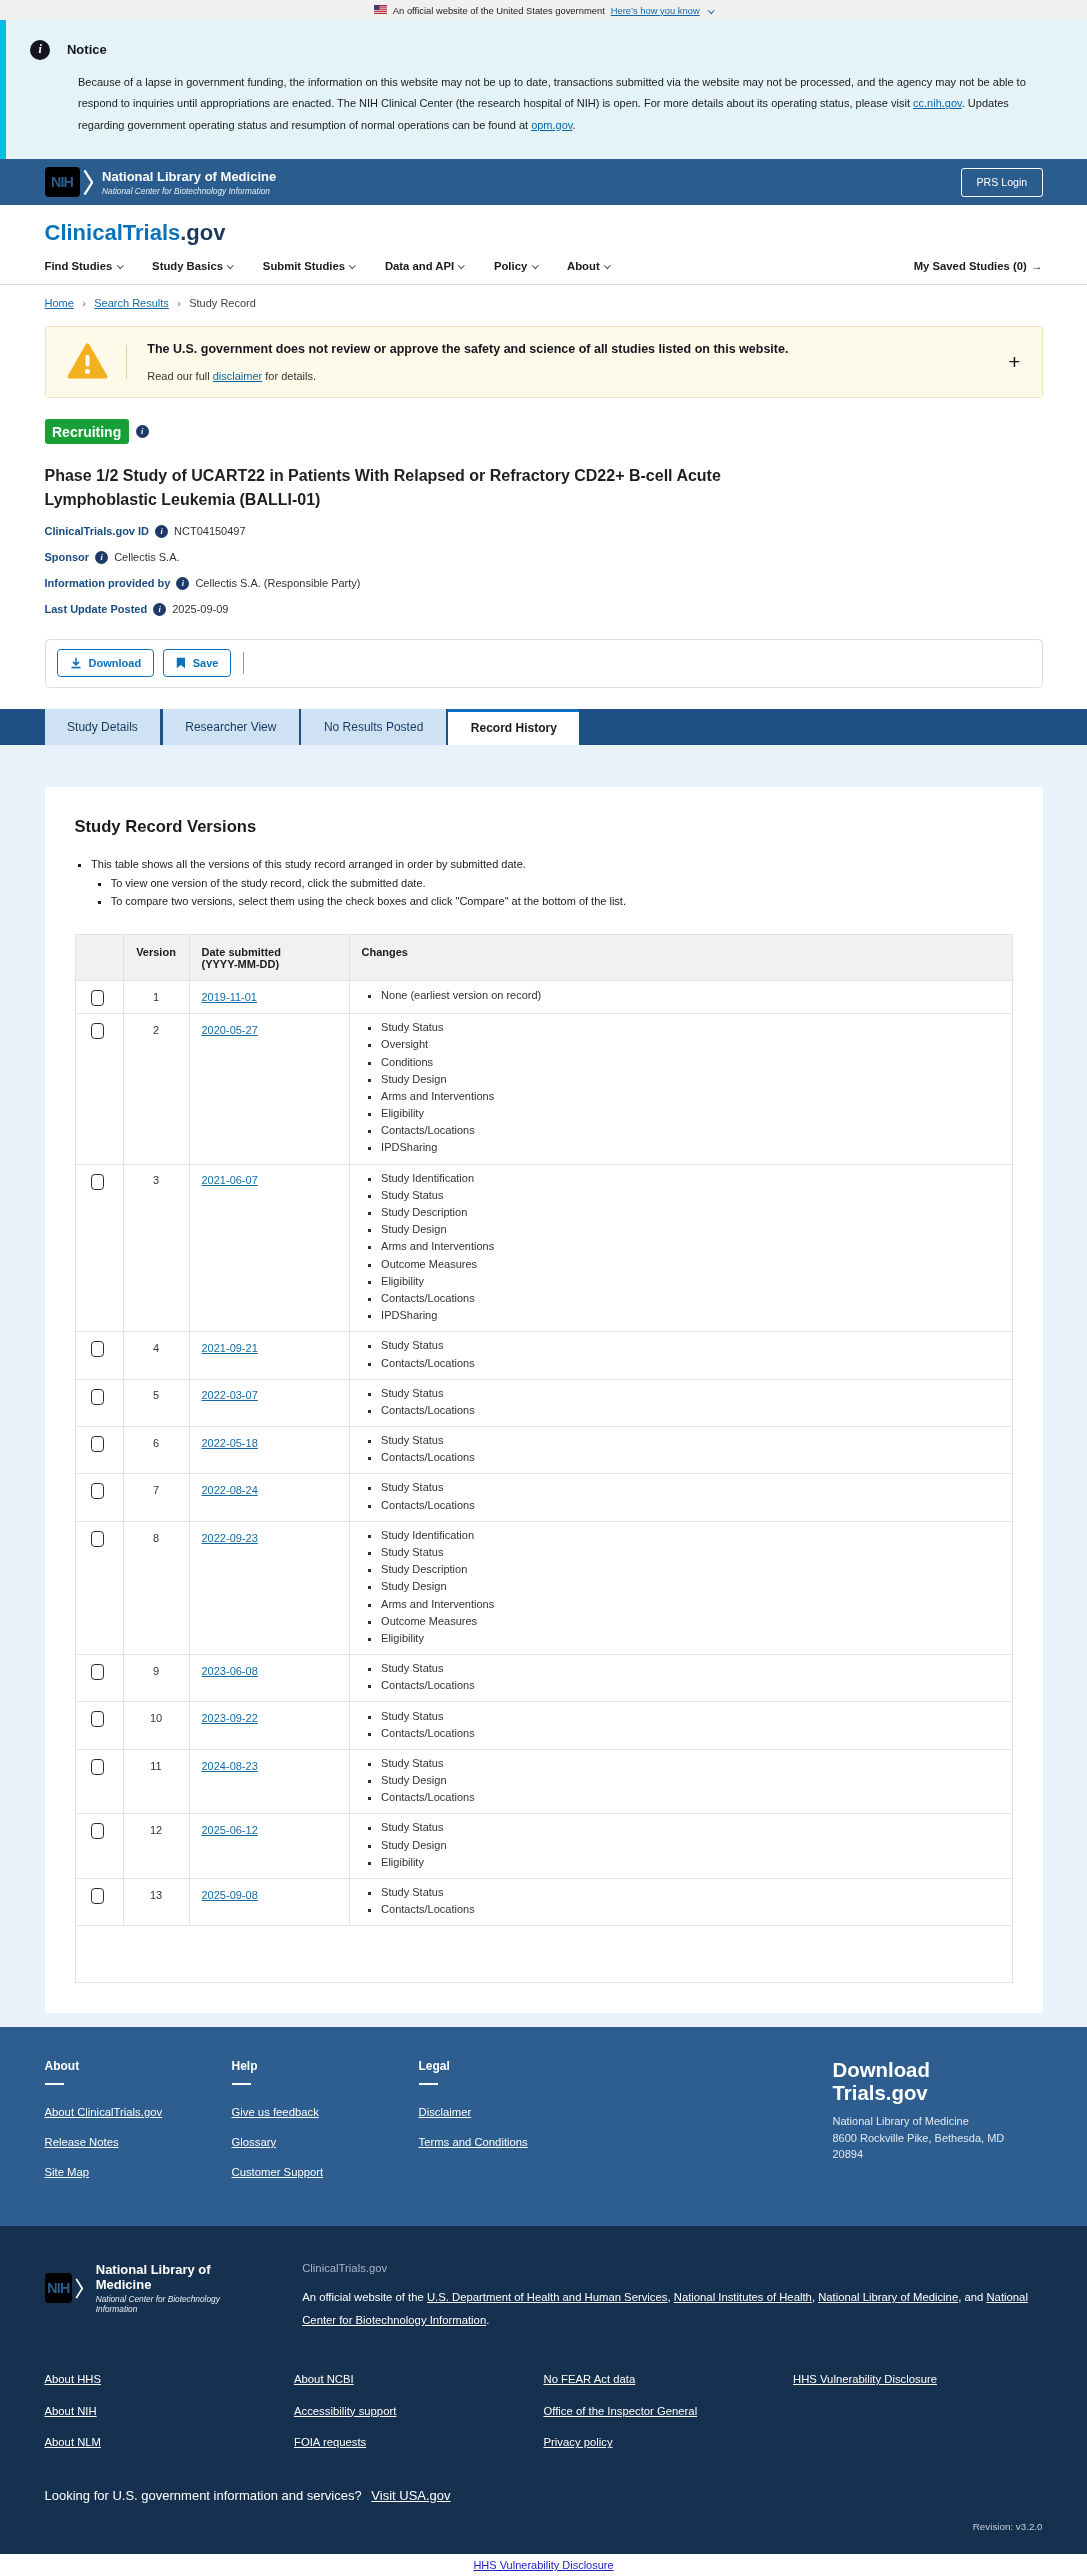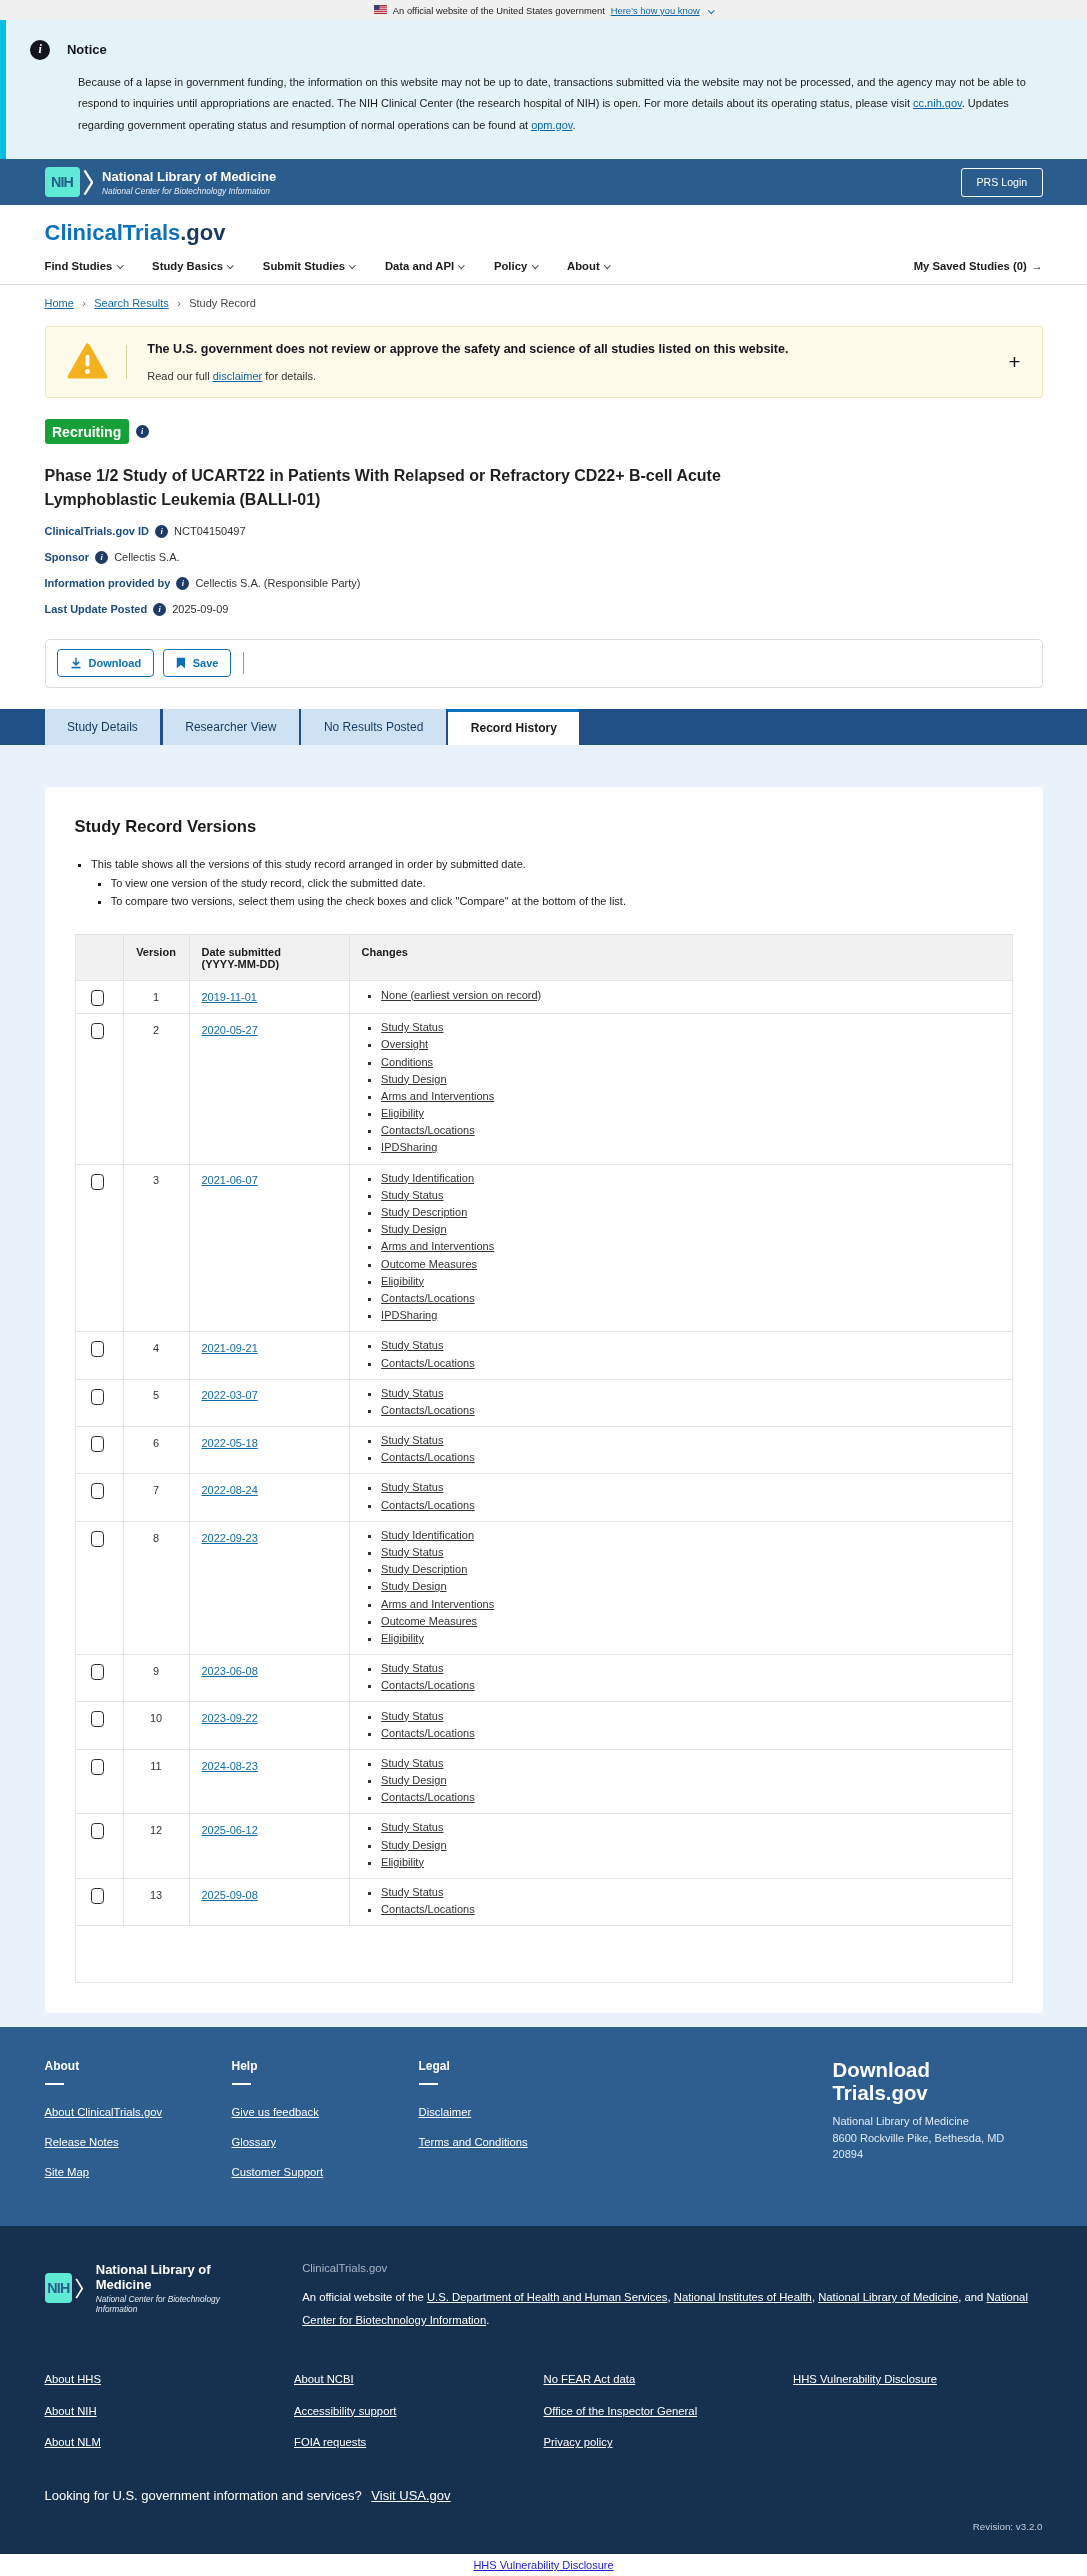--- a/index.html
+++ b/index.html
@@ -22,21 +22,21 @@
     display:flex; align-items:center; justify-content:center; font-weight:bold; font-size:12px;
     font-family:"Liberation Serif",serif; font-style:italic; flex:0 0 auto; }
   .notice-title { font-size:13px; font-weight:bold; color:#15151f; }
   .notice-body { margin:12px 0 0 48px; font-size:11px; line-height:1.95; color:#1b1b1b; max-width:974px; }
   .notice-body a { color:#0a66a8; }
 
   
   .nlm-header { background:#2a5d8e; padding:8.3px 0; }
   .nlm-inner { display:flex; align-items:center; }
   .nih-mark { display:flex; align-items:center; gap:3px; }
-  .nih-box { width:35px; height:30px; background:#5eead4; color:#2a5d8e; border-radius:3.8px;
+  .nih-box { width:35px; height:30px; background:#000000; color:#2a5d8e; border-radius:3.8px;
     display:flex; align-items:center; justify-content:center; font-weight:bold; font-size:14.3px; letter-spacing:-0.8px; }
   .nlm-text { margin-left:9px; color:#fff; }
   .nlm-line1 { font-size:13px; font-weight:bold; }
   .nlm-line2 { font-size:8.3px; font-style:italic; color:#e6edf5; margin-top:2.3px; }
   .prs-btn { margin-left:auto; background:transparent; border:0.8px solid #fff; color:#fff;
     font-size:10.6px; padding:7.5px 14.3px; border-radius:3px; cursor:pointer; font-family:inherit; }
 
   
   .ct-header { padding-top:15px; border-bottom:0.8px solid #d9d9d9; }
   .ct-logo { font-size:22px; font-weight:bold; }
@@ -103,21 +103,21 @@
   .vtable thead th { background:#f1f1f1; text-align:left; padding:10.6px 12px; font-size:11px; color:#1b1b1b; }
   th.h-check { width:48px; } th.h-ver { width:66px; text-align:center !important; } th.h-date { width:160px; }
   td.c-check { padding:9px 0 0 15px; }
   .checkbox { display:inline-block; width:13px; height:16px; border:1.5px solid #2b2b2b;
     border-radius:3.8px; background:#fff; cursor:pointer; }
   td.c-ver { text-align:center; padding-top:9.8px; color:#333; }
   td.c-date { padding:9.8px 12px; }
   .date-link { color:#146ba5; }
   td.c-changes { padding:4.5px 12px 7.5px; }
   td.c-changes ul { margin:0; padding-left:19.6px; list-style-type:square; }
-  td.c-changes li { padding:2.6px 0;text-decoration:underline; }
+  td.c-changes li { padding:2.6px 0; }
   .vtable tfoot td { height:57px; }
 
   
   .footer-mid { background:#2d5e8f; color:#fff; padding:32px 0 30px; }
   .fm-inner { display:flex; }
   .fm-col { width:187px; }
   .fm-col h3 { font-size:12px; margin:0; font-weight:bold; }
   .fm-col h3::after { content:""; display:block; width:19.6px; height:2.3px; background:#fff; margin-top:9.8px; }
   .fm-links { margin-top:21px; }
   .fm-links a { display:block; color:#fff; font-size:11.3px; margin-bottom:18px; }

